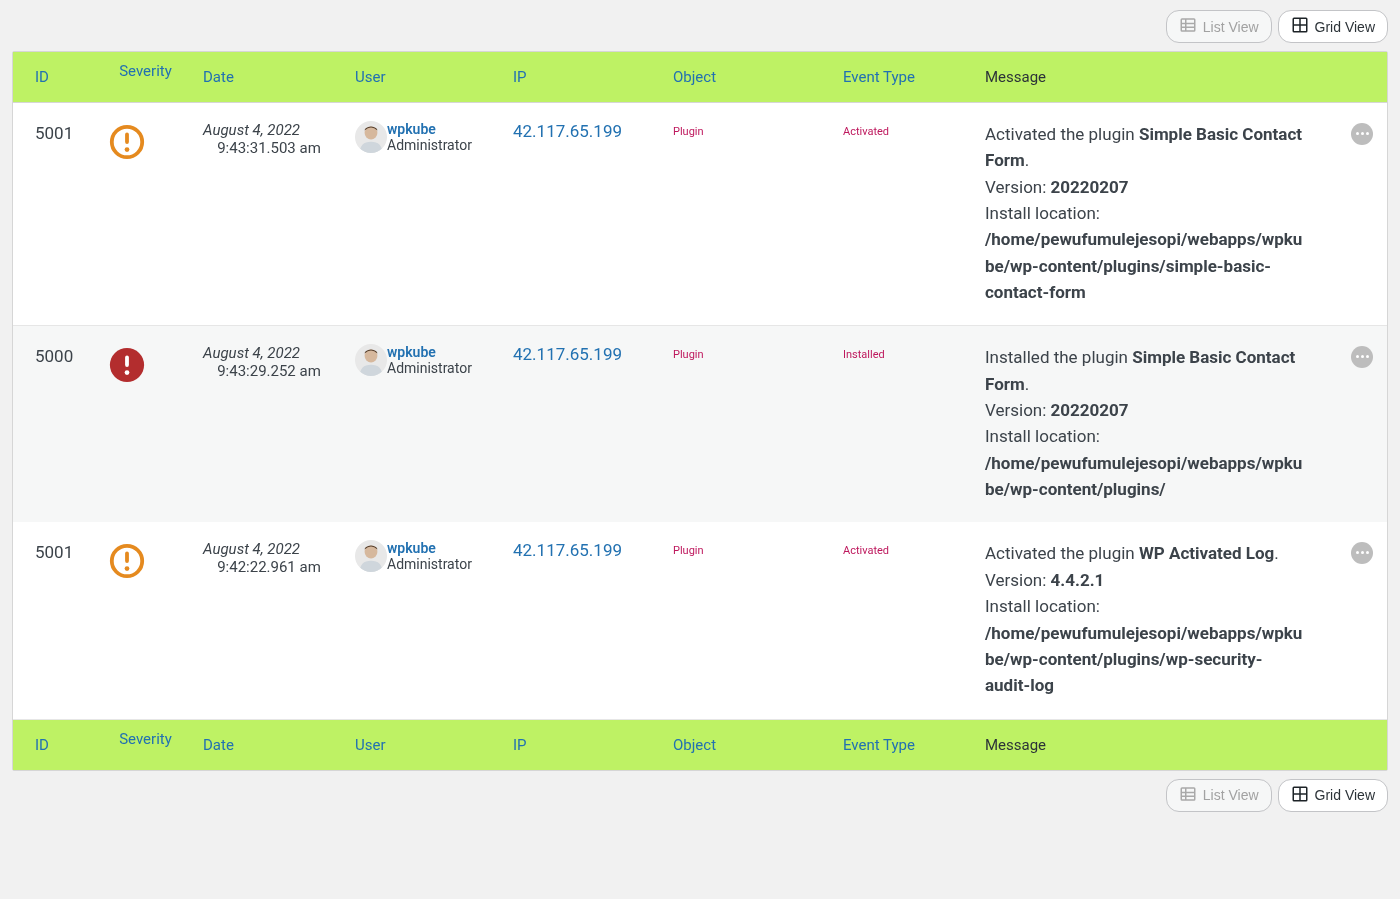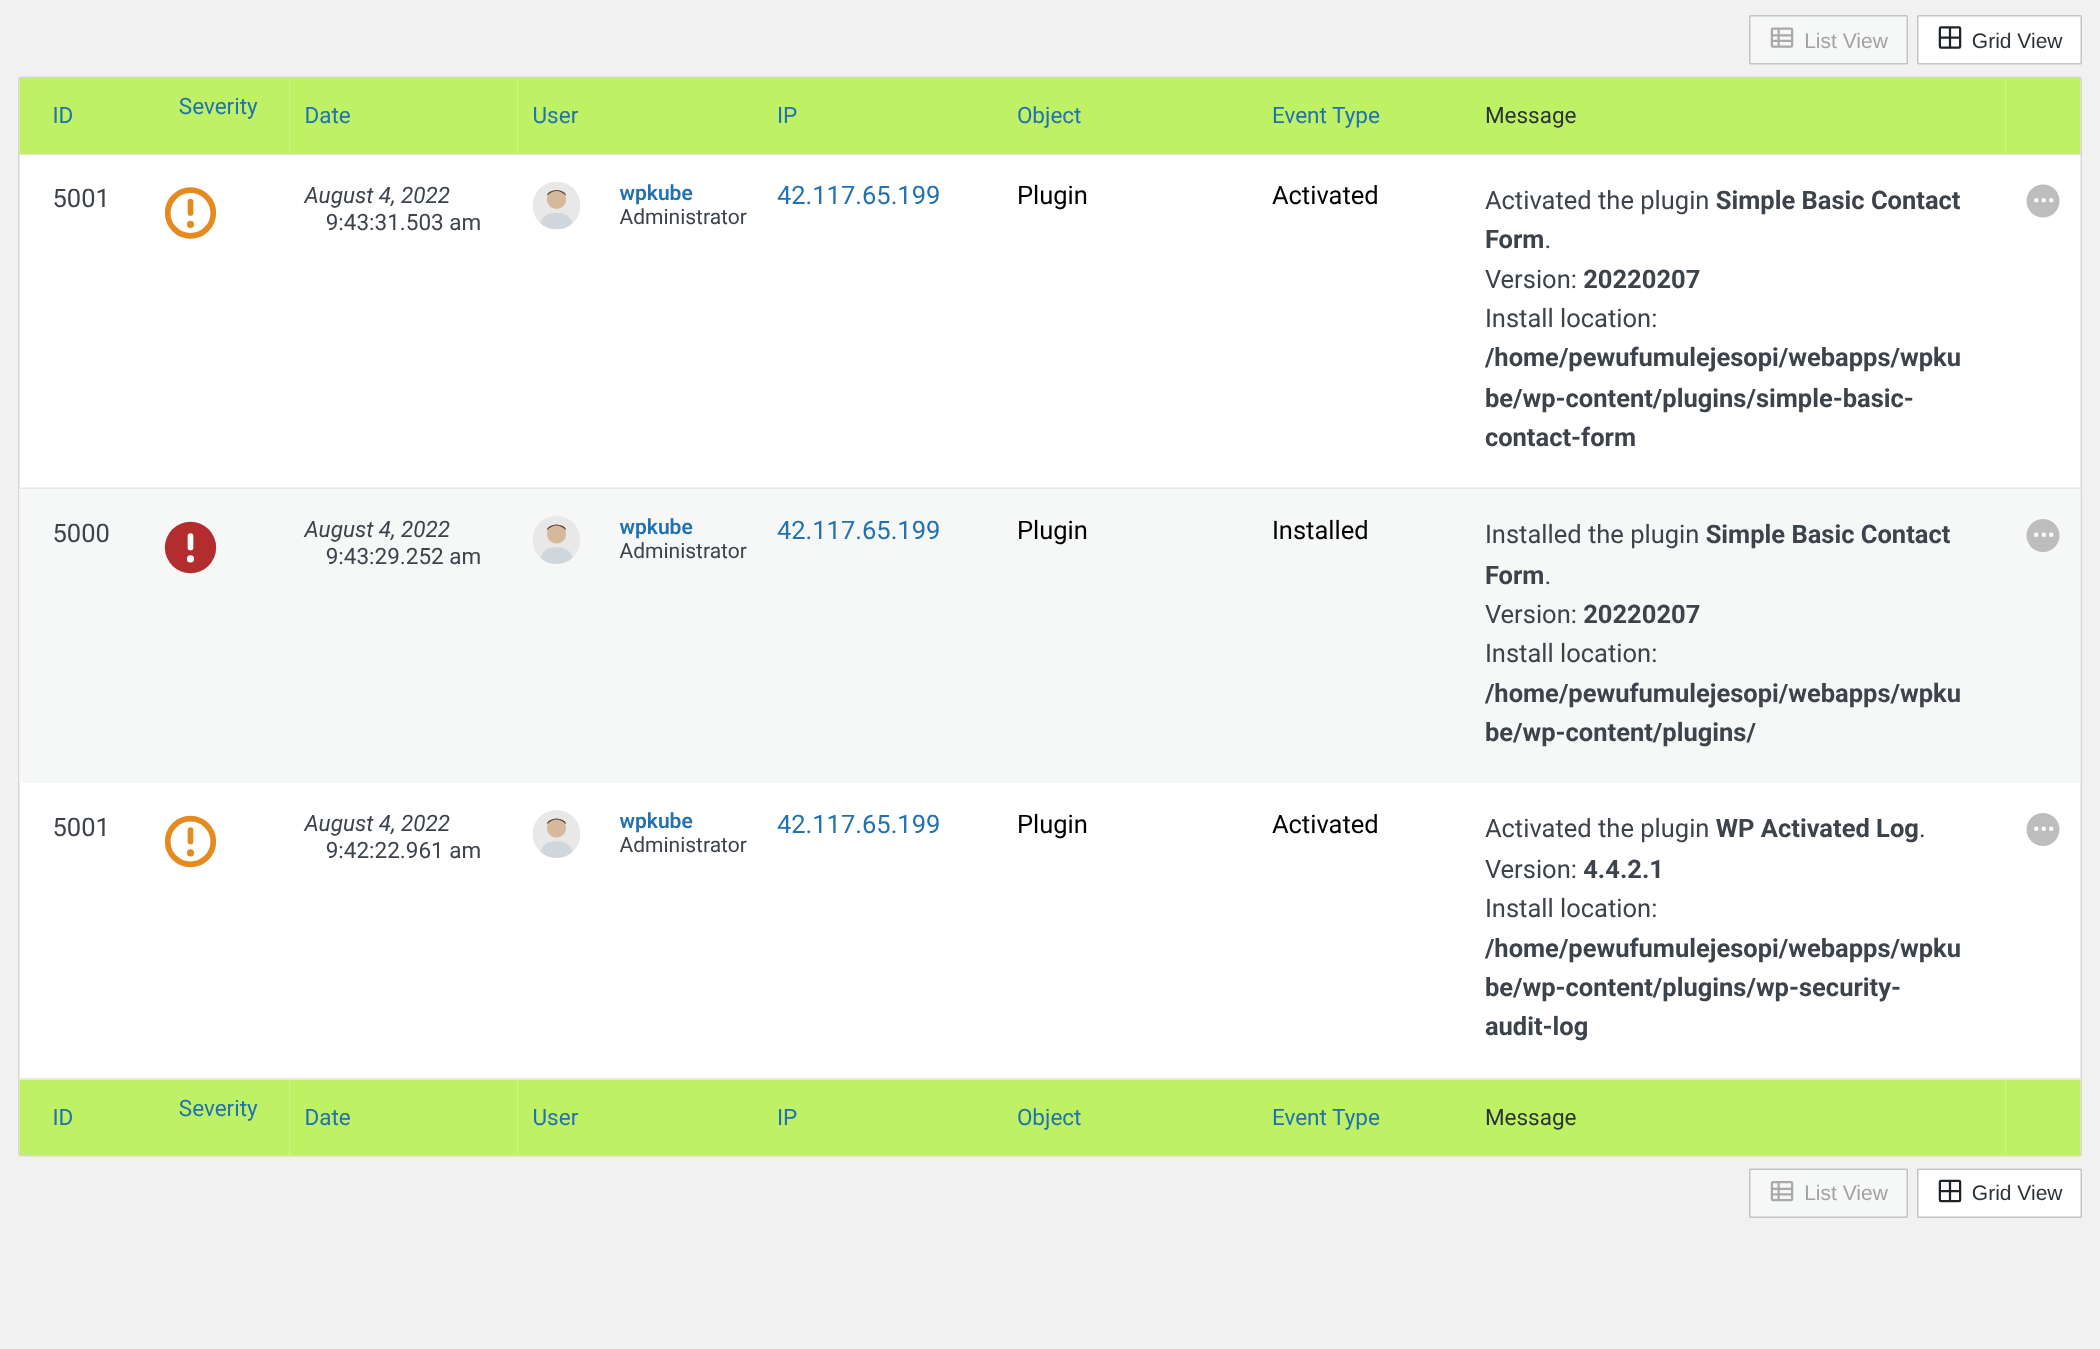--- a/index.html
+++ b/index.html
@@ -16,21 +16,21 @@
     gap: 6px;
     padding: 2px 0 8px;
   }
   .view-btn {
     display: inline-flex;
     align-items: center;
     gap: 6px;
     border: 1px solid #c3c4c7;
     background: #fff;
     padding: 5px 12px;
-    border-radius: 1px;
+    border-radius: 13px;
     font-size: 14px;
     cursor: pointer;
     color: #2c3338;
   }
   .view-btn.disabled {
     color: #a2a2a2;
     background: #f6f7f7;
     cursor: default;
   }
   .view-btn.disabled svg { stroke:#a9a9a9; }
@@ -52,26 +52,26 @@
   thead th.nosort, tfoot th.nosort { color:#2c3338; cursor:default;}
   thead tr { border-bottom:1px solid #d6d6d6; }
   tfoot tr { border-top:1px solid #d6d6d6; }
   tbody tr { border-bottom:1px solid #e6e6e6;margin-top:20px; }
   tbody tr.alt { background:#f6f7f7; border-bottom:none; border-top:none;}
   tbody td { padding: 18px 10px 20px; vertical-align: top; }
   td.col-id { font-size:17px; color:#3c434a; padding-top:20px;}
   .severity-icon { display:inline-flex; width:38px; height:38px; margin-top:2px;}
   .date-line1 { font-size:15px; color:#3c434a;font-style:italic; }
   .date-line2 { font-size:15px; color:#3c434a;text-align:center; }
-  .user-cell { display:flex; align-items:center; gap:26px; }
+  .user-cell { display:flex; align-items:center; gap:0; }
   .avatar { width:32px; height:32px; border-radius:50%; overflow:hidden; flex:0 0 32px;}
   .user-name { color:#2271b1; font-size:14px; font-weight:600; }
   .user-role { color:#3c434a; font-size:14px; }
   .ip-link { color:#2271b1; font-size:17px; text-decoration:none; }
-  .obj-text, .evt-text { font-size:17px; color:#000000; }
+  .obj-text, .evt-text { font-size:11px; color:#be185d; }
   .msg { font-size:17px; color:#3c434a; line-height:1.55; max-width:320px; word-break:break-word;}
   .msg b { font-weight:700; }
   .more-btn {
     width:22px; height:22px; border-radius:50%;
     background:#bdbdbd; display:inline-flex; align-items:center; justify-content:center;
     cursor:pointer;
   }
   .more-btn span{ display:flex; gap:2px;}
   .more-btn i { width:3px; height:3px; background:#fff; border-radius:50%; display:block;}
   

